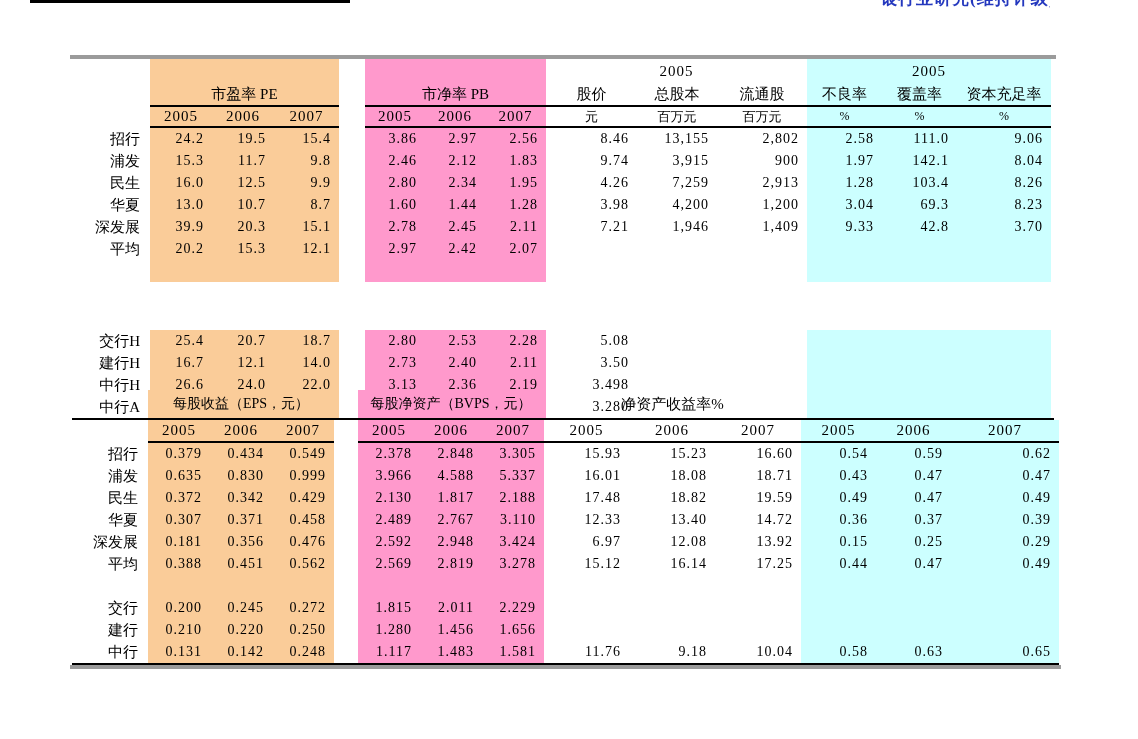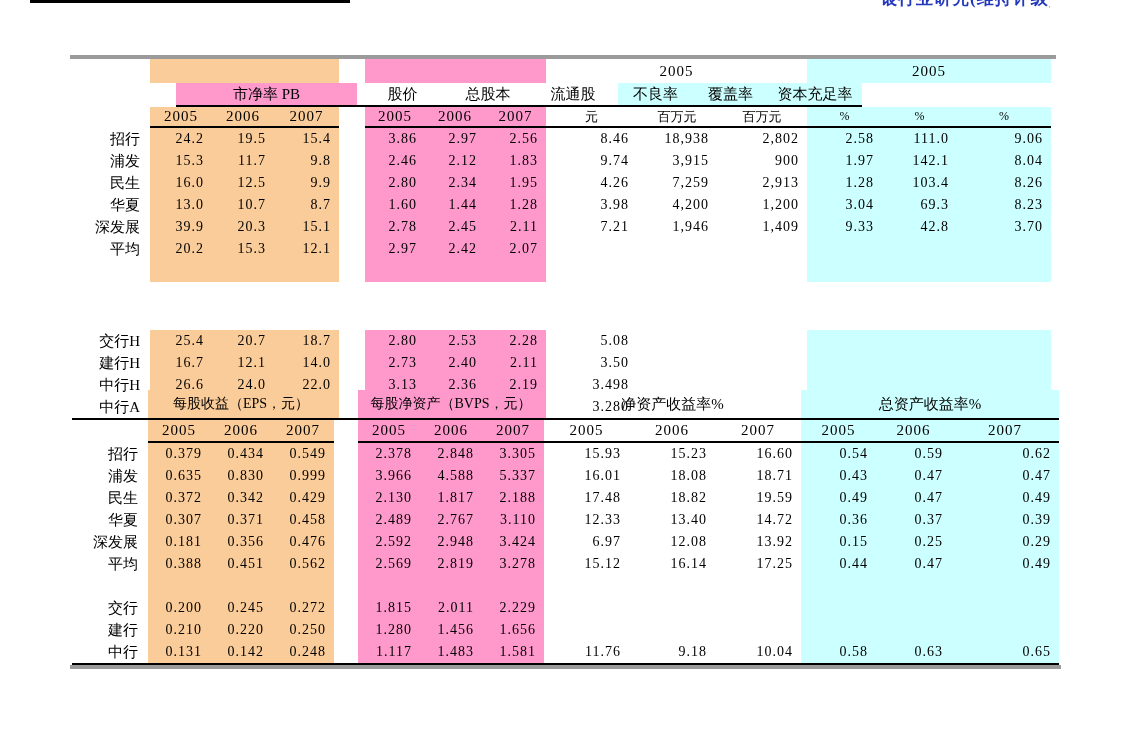--- a/index.html
+++ b/index.html
@@ -58,20 +58,21 @@
     <div class="cell" style="width:78px;"></div>
     <div class="cell bo" style="width:189px;"></div>
     <div class="cell" style="width:26px;"></div>
     <div class="cell bp" style="width:181px;"></div>
     <div class="cell ctr yr" style="width:261px;">2005</div>
     <div class="cell bc ctr yr" style="width:244px;">2005</div>
   </div>
 
   <div class="trow" style="height:24px;">
     <div class="cell" style="width:78px;"></div>
+    <div class="cell bo ctr rule t-title" style="width:189px;">市盈率 PE</div>
     <div class="cell" style="width:26px;"></div>
     <div class="cell bp ctr rule t-title" style="width:181px;">市净率 PB</div>
     <div class="cell ctr rule t-title" style="width:91px;">股价</div>
     <div class="cell ctr rule t-title" style="width:80px;">总股本</div>
     <div class="cell ctr rule t-title" style="width:90px;">流通股</div>
     <div class="cell bc ctr rule t-title" style="width:75px;">不良率</div>
     <div class="cell bc ctr rule t-title" style="width:75px;">覆盖率</div>
     <div class="cell bc ctr rule t-title" style="width:94px;">资本充足率</div>
   </div>
 
@@ -96,21 +97,21 @@
       <div class="trow" style="height: 22px;">
         <div class="cell lab" style="width: 78px;">招行</div>
         <div class="cell num bo" style="width: 62px;">24.2</div>
         <div class="cell num bo" style="width: 62px;">19.5</div>
         <div class="cell num bo" style="width: 65px;">15.4</div>
         <div class="cell" style="width: 26px;"></div>
         <div class="cell num bp" style="width: 60px;">3.86</div>
         <div class="cell num bp" style="width: 60px;">2.97</div>
         <div class="cell num bp" style="width: 61px;">2.56</div>
         <div class="cell num" style="width: 91px;">8.46</div>
-        <div class="cell num" style="width: 80px;">18,938</div>
+        <div class="cell num" style="width: 80px;">13,155</div>
         <div class="cell num" style="width: 90px;">2,802</div>
         <div class="cell num bc" style="width: 75px;">2.58</div>
         <div class="cell num bc" style="width: 75px;">111.0</div>
         <div class="cell num bc" style="width: 94px;">9.06</div>
       </div>
       <div class="trow" style="height: 22px;">
         <div class="cell lab" style="width: 78px;">浦发</div>
         <div class="cell num bo" style="width: 62px;">15.3</div>
         <div class="cell num bo" style="width: 62px;">11.7</div>
         <div class="cell num bo" style="width: 65px;">9.8</div>
@@ -273,21 +274,20 @@
 </div>
 
 <div class="tbl botline" style="top:390px;width:987px;">
 
   <div class="trow" style="height:30px;">
     <div class="cell" style="width:76px;"></div>
     <div class="cell bo ctr rule t-title2" style="width:186px;">每股收益（EPS，元）</div>
     <div class="cell" style="width:24px;"></div>
     <div class="cell bp ctr rule t-title2" style="width:186px;">每股净资产（BVPS，元）</div>
     <div class="cell ctr rule t-title" style="width:257px;">净资产收益率%</div>
-    <div class="cell bc ctr rule t-title" style="width:258px;">总资产收益率%</div>
   </div>
 
   <div class="trow" style="height:23px;">
     <div class="cell" style="width:76px;"></div>
     <div class="cell bo ctr rule yr" style="width:62px;">2005</div>
     <div class="cell bo ctr rule yr" style="width:62px;">2006</div>
     <div class="cell bo ctr rule yr" style="width:62px;">2007</div>
     <div class="cell" style="width:24px;"></div>
     <div class="cell bp ctr rule yr" style="width:62px;">2005</div>
     <div class="cell bp ctr rule yr" style="width:62px;">2006</div>

